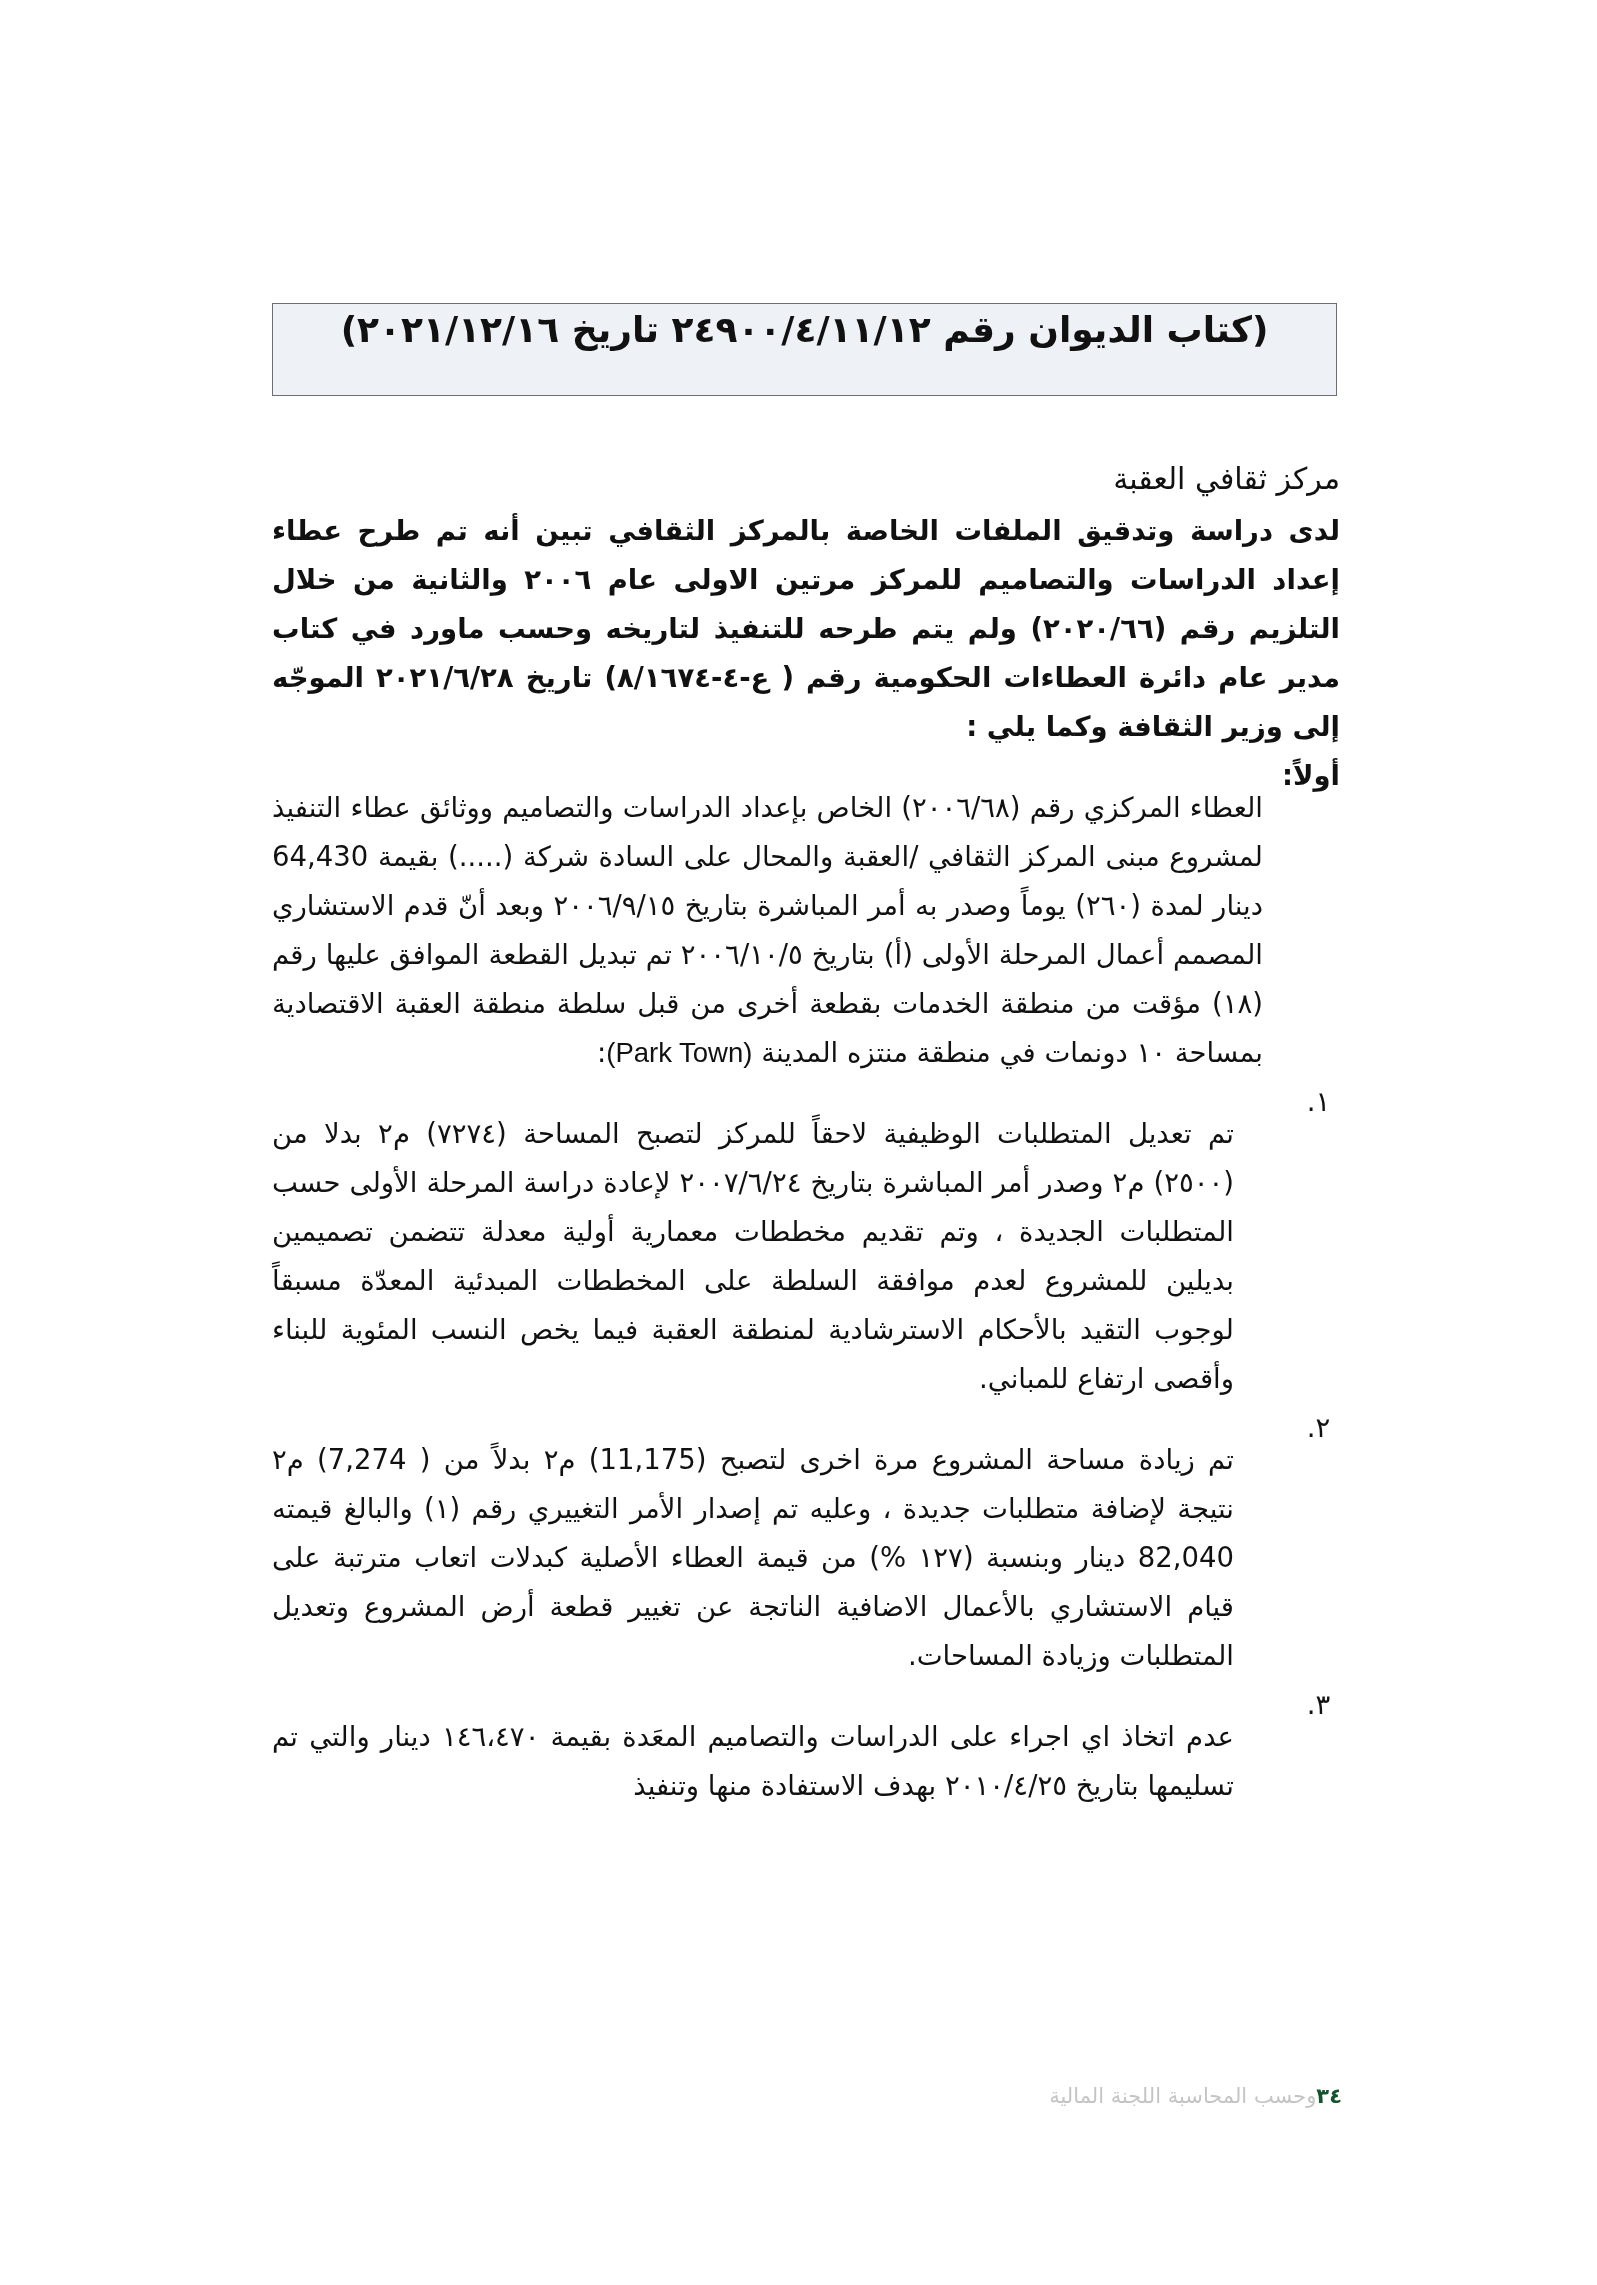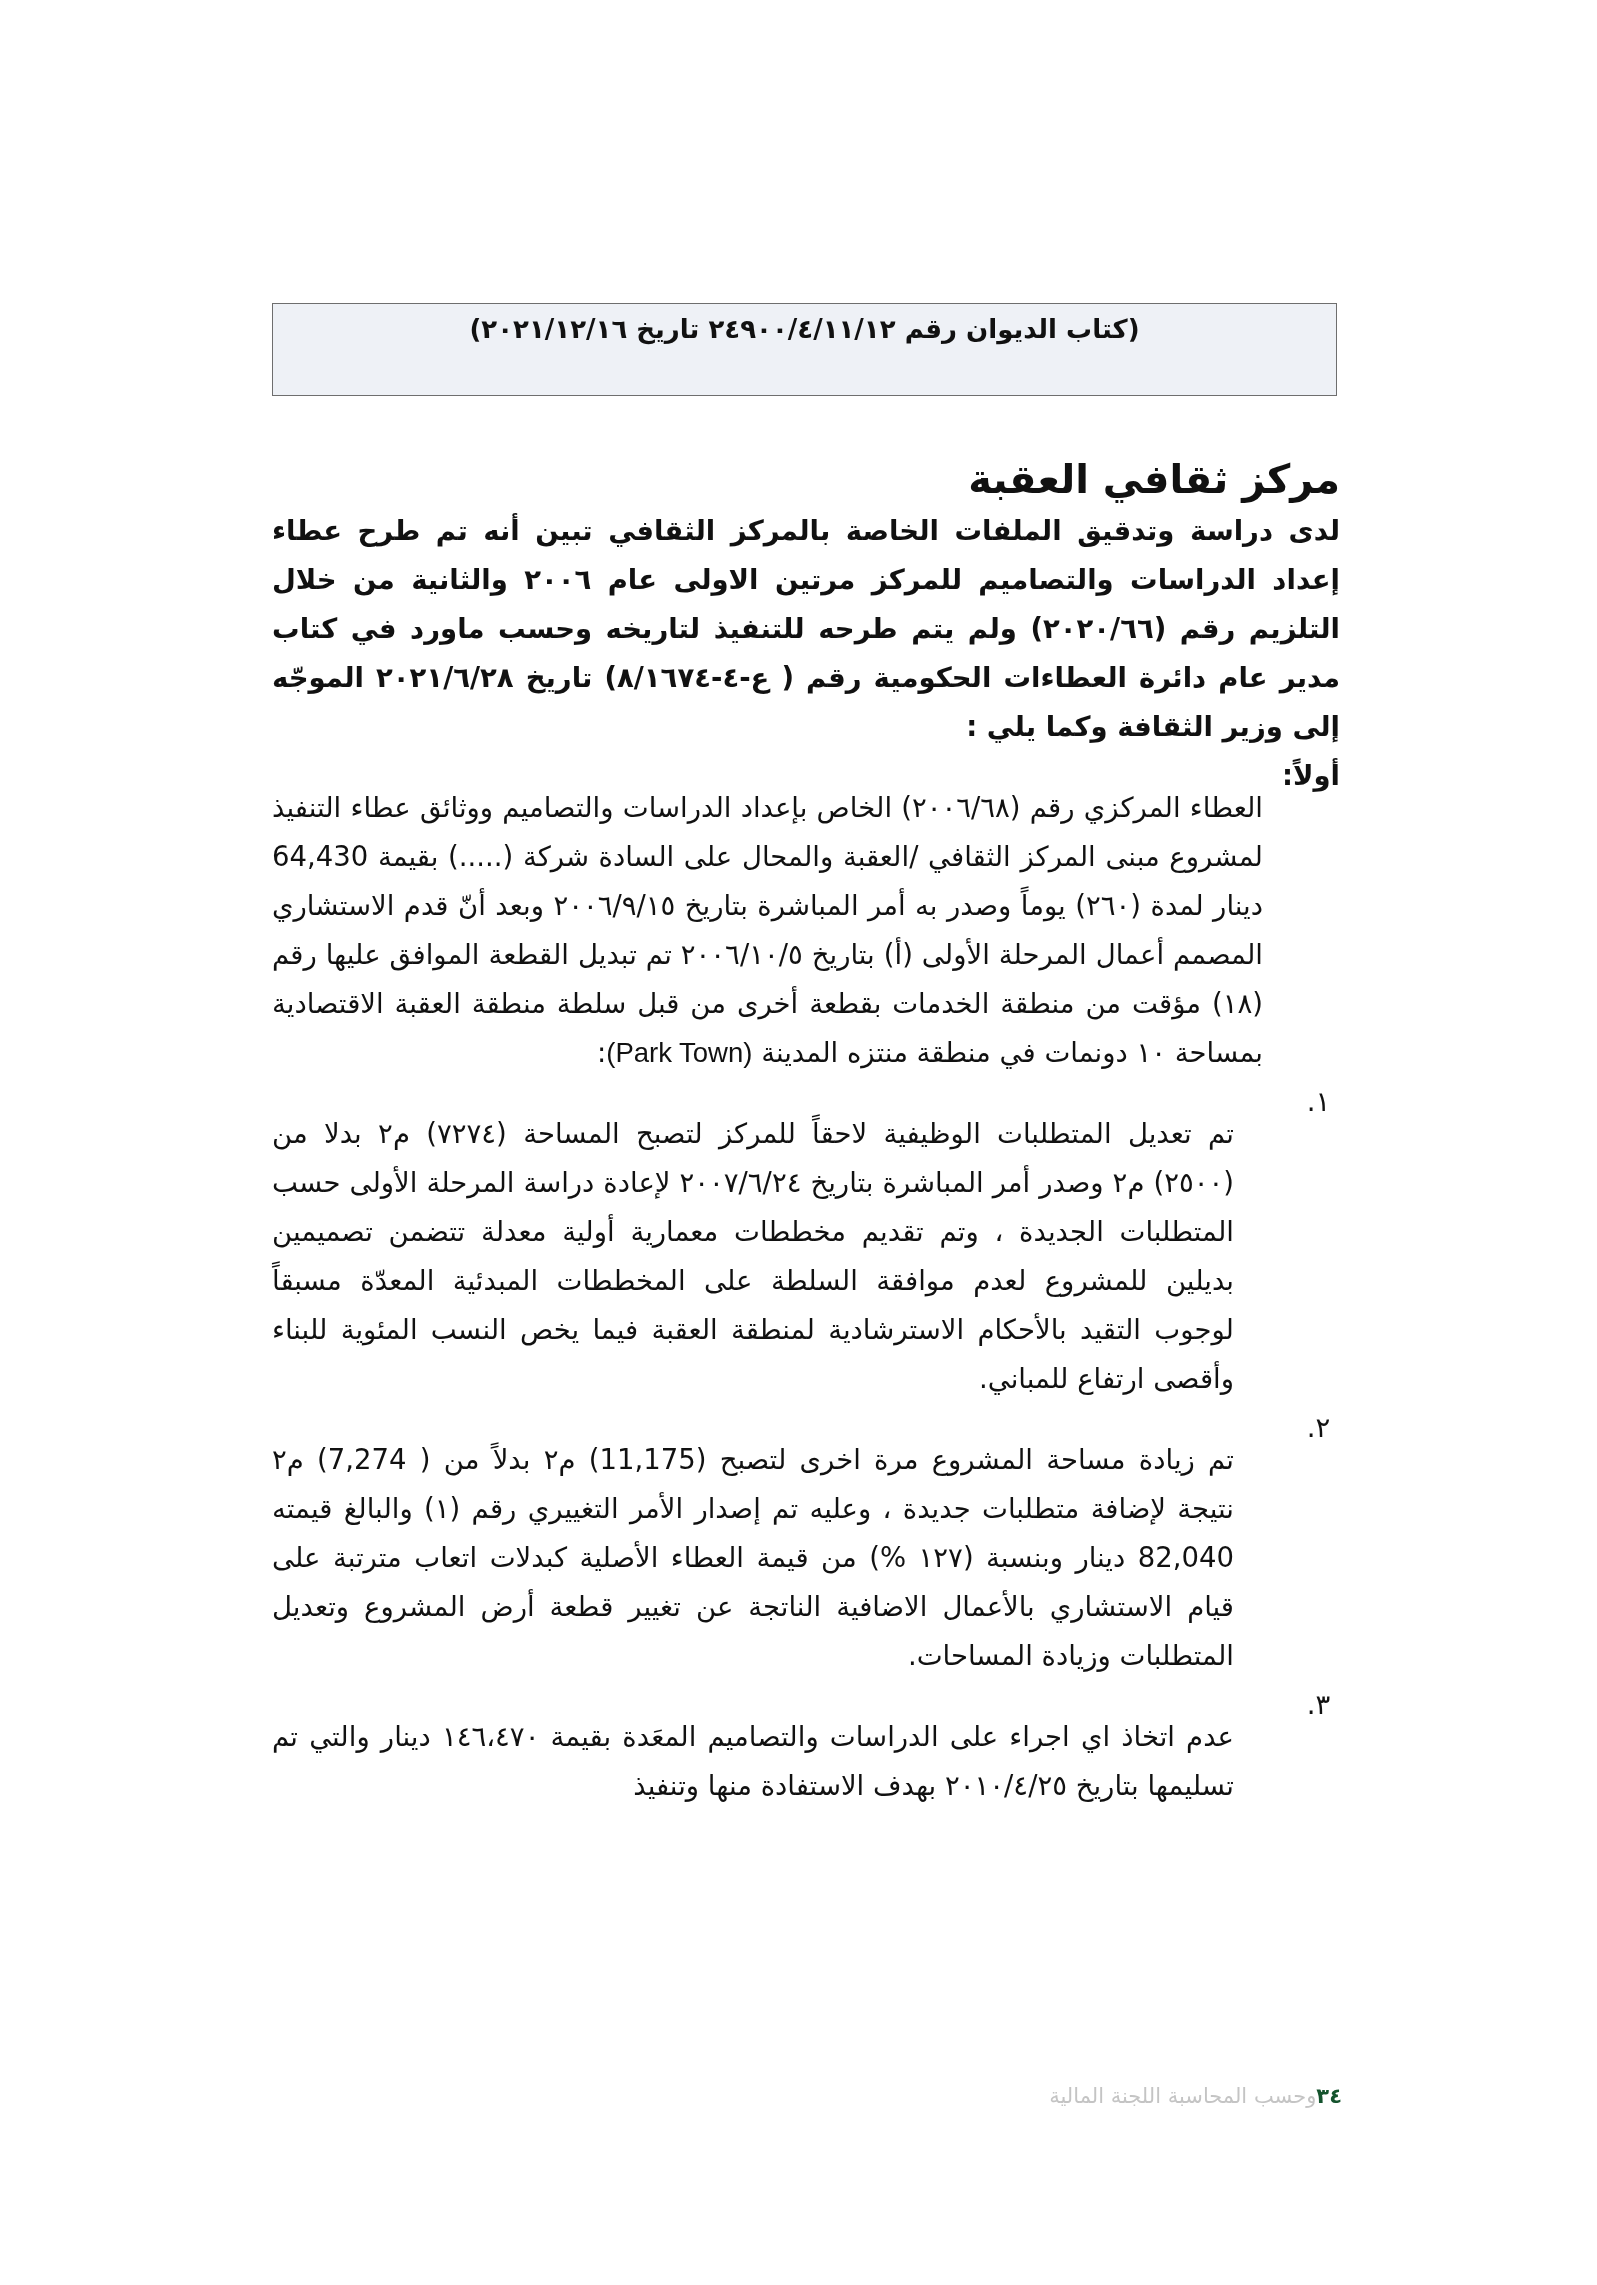--- a/index.html
+++ b/index.html
@@ -4,29 +4,29 @@
 <style>
   html, body { margin: 0; padding: 0; }
   body {
     width: 1598px; height: 2285px; background: #ffffff; position: relative; overflow: hidden;
     font-family: "DejaVu Sans", "Liberation Sans", sans-serif; color: #111;
   }
   .page { position: absolute; left: 0; top: 0; width: 1598px; height: 2285px; }
   .header-box {
     position: absolute; left: 272px; top: 303px; width: 1065px; height: 93px;
     background: #eef1f6; border: 1.9px solid #6e6e6e; box-sizing: border-box;
-    direction: rtl; text-align: center; font-weight: bold; font-size: 26px; line-height: 39px;
+    direction: rtl; text-align: center; font-weight: bold; font-size: 36px; line-height: 39px;
     padding-top: 5.8px;
   }
   .header-box div { white-space: nowrap; }
   .content {
     position: absolute; left: 272px; top: 452px; width: 1068px;
     direction: rtl; text-align: justify; font-size: 27.5px; line-height: 49px;
   }
-  .section-title { font-weight: bold; font-size: 40px; line-height: 54px; margin-bottom: 0; }
+  .section-title { font-weight: normal; font-size: 30px; line-height: 54px; margin-bottom: 0; }
   .para { text-align: justify; text-align-last: right; font-weight: bold; }
   .item { display: flex; flex-direction: row; align-items: flex-start; }
   .item .label { flex: 0 0 auto; font-weight: bold; width: 77px; }
   .item .num { flex: 0 0 auto; width: 106px; padding-right: 9.7px; box-sizing: border-box; }
   .item .body { flex: 1 1 auto; text-align: justify; text-align-last: right; margin-top: 32px; }
   .footer {
     position: absolute; left: 772px; top: 2084px; width: 570px; direction: rtl; text-align: right;
     font-size: 21px; letter-spacing: 5.8px; color: #c4c4c4; white-space: nowrap;
   }
   .footer .page-num { color: #14532d; font-weight: bold; letter-spacing: 0; font-size: 21px; }

